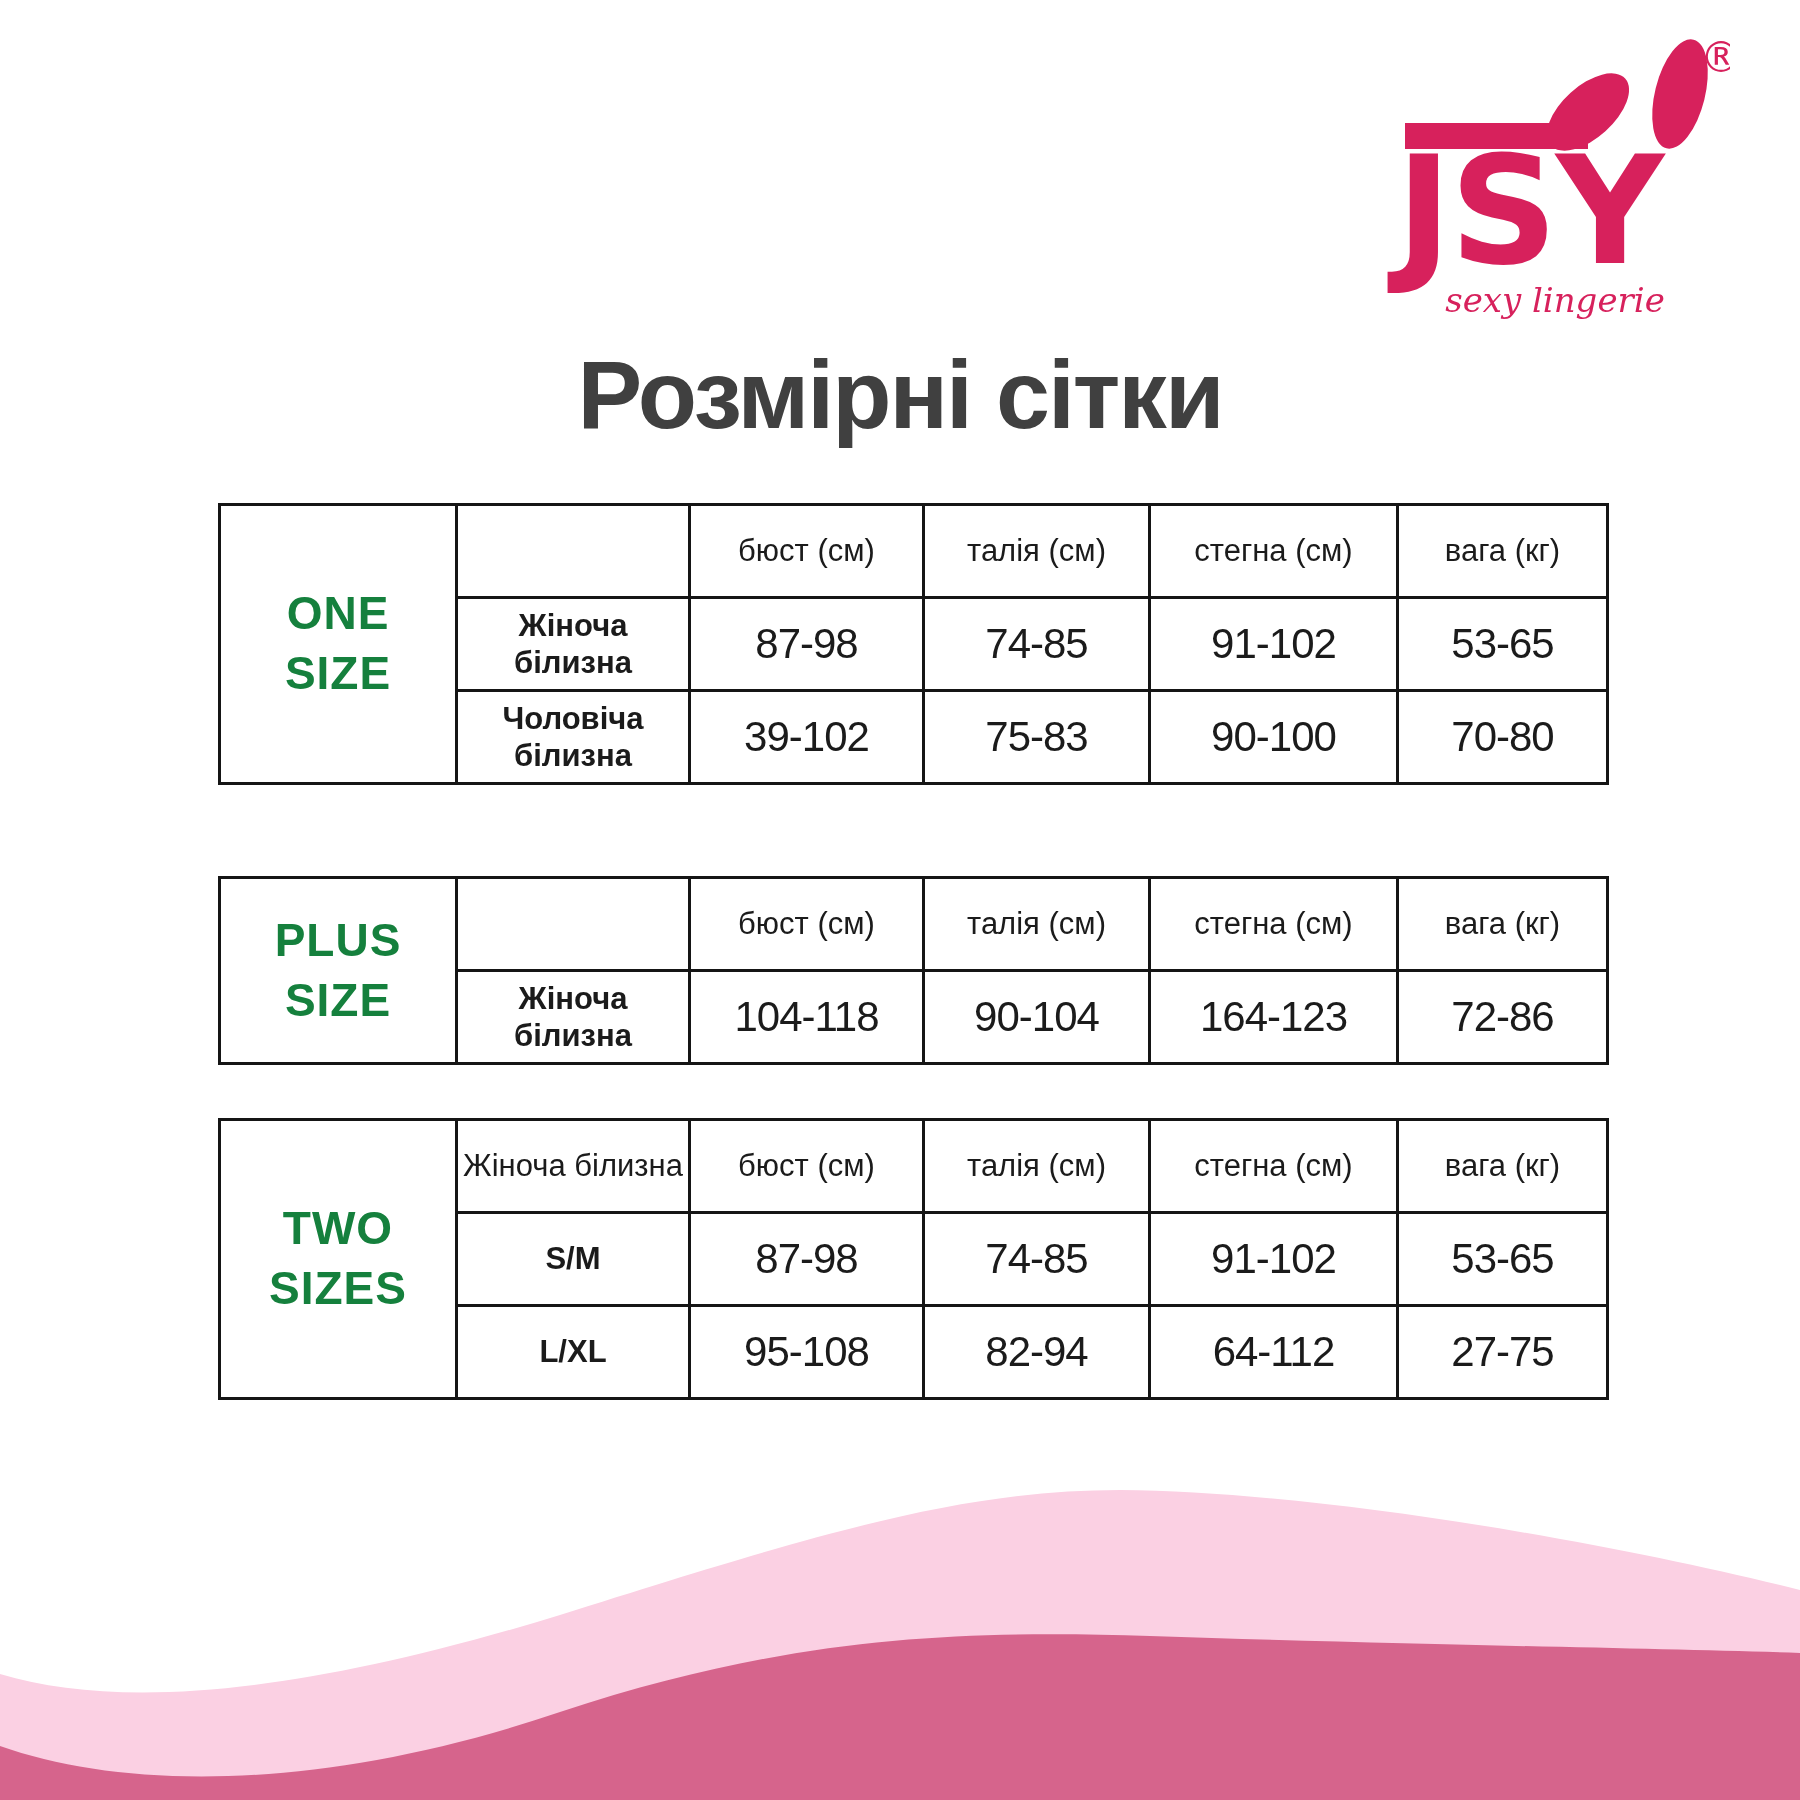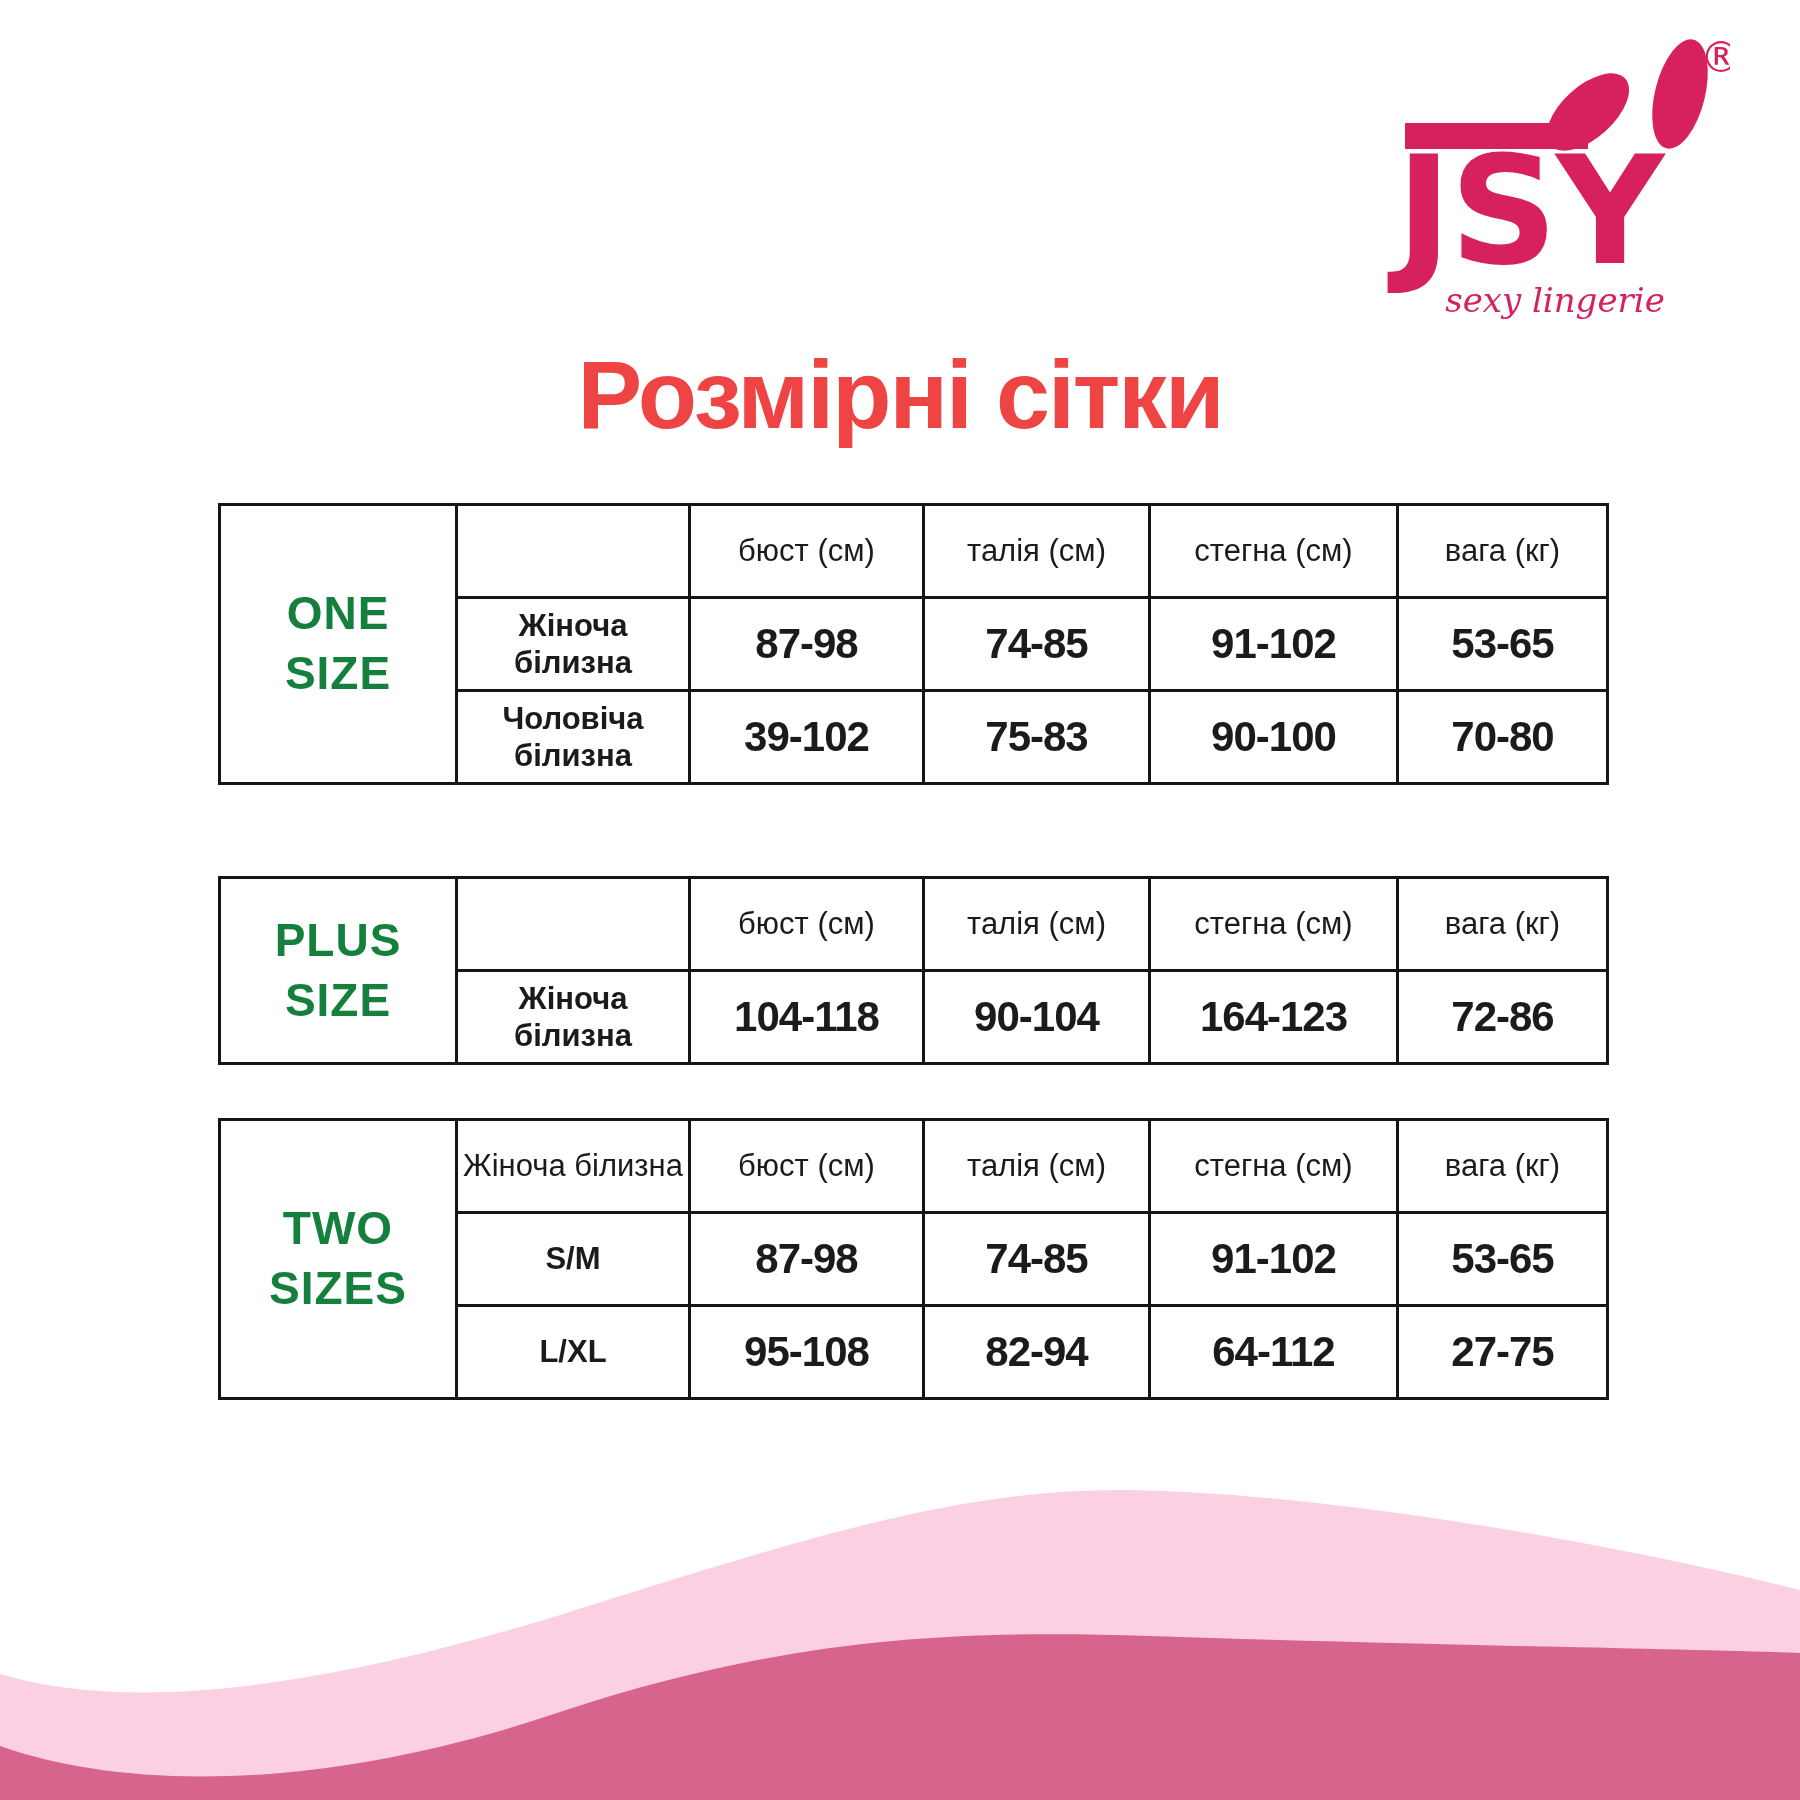--- a/index.html
+++ b/index.html
@@ -7,30 +7,30 @@
     position:relative;width:1800px;height:1800px;margin:0 auto;
     background:#ffffff;overflow:hidden;
     font-family:"Liberation Sans",sans-serif;color:#1b1b1b;
   }
   
   #logo{position:absolute;left:1350px;top:20px;width:380px;height:300px;}
   
   #page-title{
     position:absolute;left:0;top:342px;width:100%;
     text-align:center;font-size:97px;font-weight:bold;letter-spacing:-2px;
-    color:#ef4444;line-height:1.1;
+    color:#404040;line-height:1.1;
   }
   
   table.size-table{
     position:absolute;left:218px;border-collapse:collapse;table-layout:fixed;
     width:1388px;
   }
   .size-table td{
     border:3px solid #151515;text-align:center;vertical-align:middle;
-    padding:0;color:#1b1b1b;overflow:hidden;font-weight:bold;
+    padding:0;color:#1b1b1b;overflow:hidden;
   }
   td.size-label{
     color:#15803d;font-weight:bold;font-size:46px;line-height:1.3;
     letter-spacing:1px;
   }
   td.col-header{font-weight:normal;font-size:31px;line-height:1.2;}
   td.row-label{font-weight:bold;font-size:31px;line-height:1.2;}
   td.val{font-size:42px;letter-spacing:-1px;}
   #table-one-size {top:503px;}
   #table-plus-size{top:876px;}

